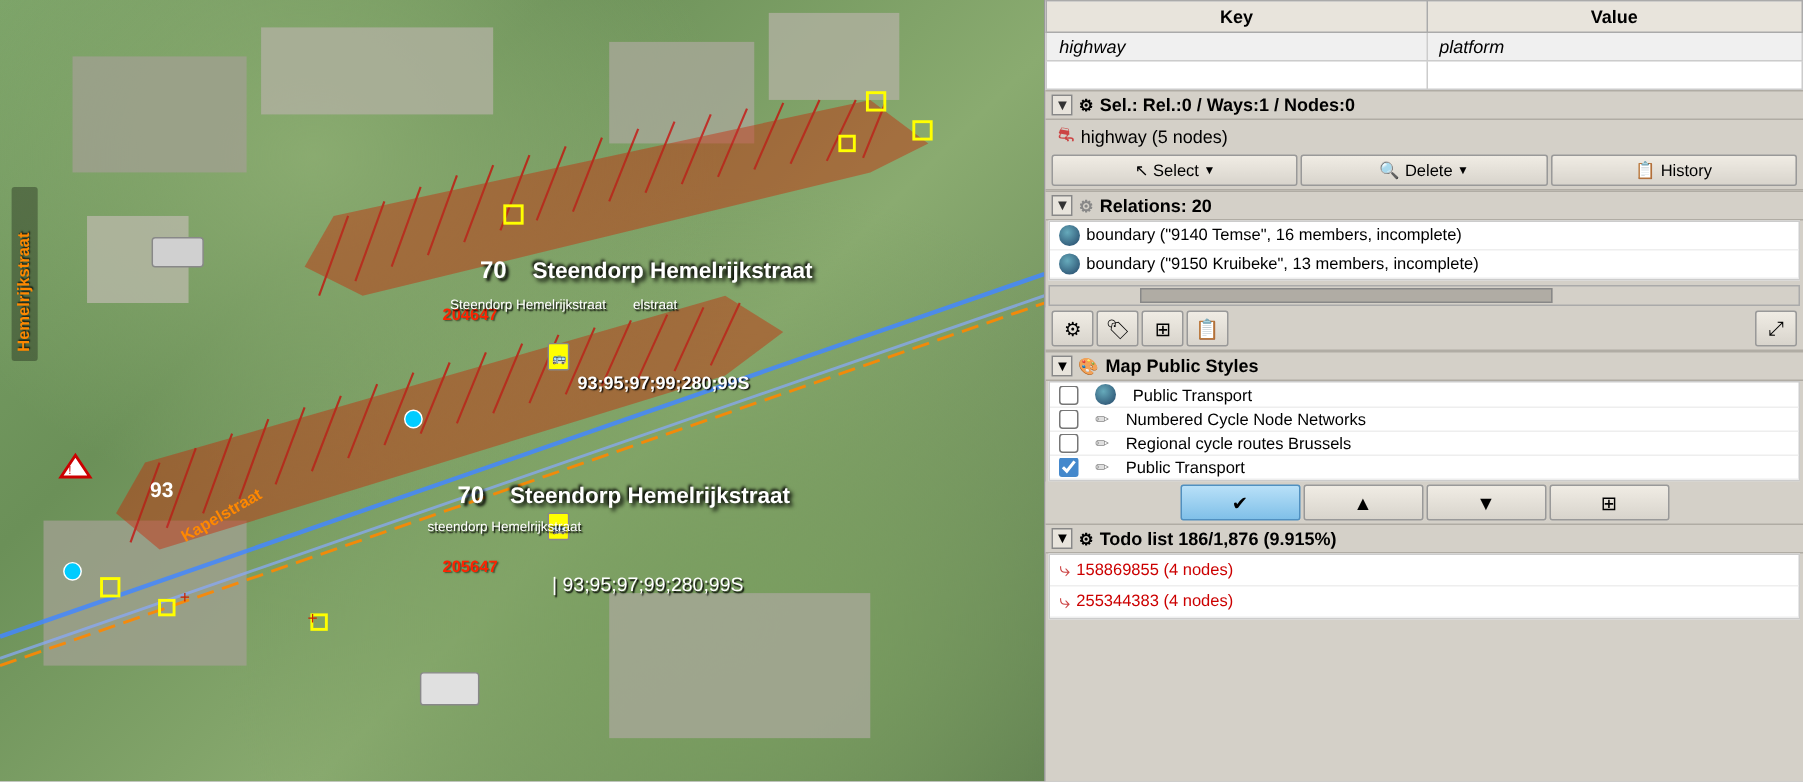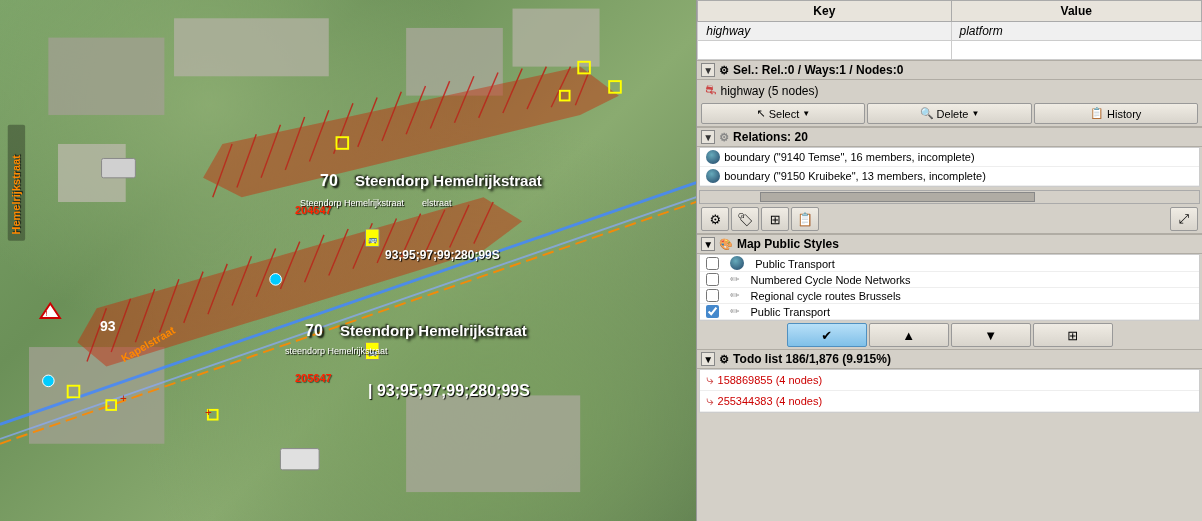--- a/index.html
+++ b/index.html
@@ -363,21 +363,21 @@
   </svg>
 
   <div class="map-label" style="left:10px;top:155px;writing-mode:vertical-rl;transform:rotate(180deg);font-size:11px;color:#ff8800;text-shadow:1px 1px 1px rgba(0,0,0,0.7)">Hemelrijkstraat</div>
 
   <div class="map-label" style="left:355px;top:172px;font-size:15px;color:#fff;text-shadow:2px 2px 3px #000,-1px -1px 2px #000">Steendorp Hemelrijkstraat</div>
 
   <div class="map-label" style="left:340px;top:322px;font-size:15px;color:#fff;text-shadow:2px 2px 3px #000,-1px -1px 2px #000">Steendorp Hemelrijkstraat</div>
 
   <div style="position:absolute;left:385px;top:248px;font-size:12px;color:#ffffff;font-weight:bold;text-shadow:1px 1px 1px #000">93;95;97;99;280;99S</div>
 
-  <div style="position:absolute;left:368px;top:382px;font-size:16px;color:#fff;font-weight:bold;text-shadow:1px 1px 1px #000">| 93;95;97;99;280;99S</div>
+  <div style="position:absolute;left:368px;top:382px;font-size:13px;color:#fff;font-weight:normal;text-shadow:1px 1px 1px #000">| 93;95;97;99;280;99S</div>
 
   <div style="position:absolute;left:320px;top:172px;font-size:16px;color:#fff;font-weight:bold;text-shadow:2px 2px 2px #000">70</div>
 
   <div style="position:absolute;left:305px;top:322px;font-size:16px;color:#fff;font-weight:bold;text-shadow:2px 2px 2px #000">70</div>
 
   <div style="position:absolute;left:295px;top:204px;font-size:11px;color:#ff2200;font-weight:bold;text-shadow:1px 1px 1px rgba(0,0,0,0.5)">204647</div>
 
   <div style="position:absolute;left:295px;top:372px;font-size:11px;color:#ff2200;font-weight:bold;text-shadow:1px 1px 1px rgba(0,0,0,0.5)">205647</div>
 
   <div style="position:absolute;left:300px;top:198px;font-size:9px;color:#fff;text-shadow:1px 1px 1px #000">Steendorp Hemelrijkstraat</div>

